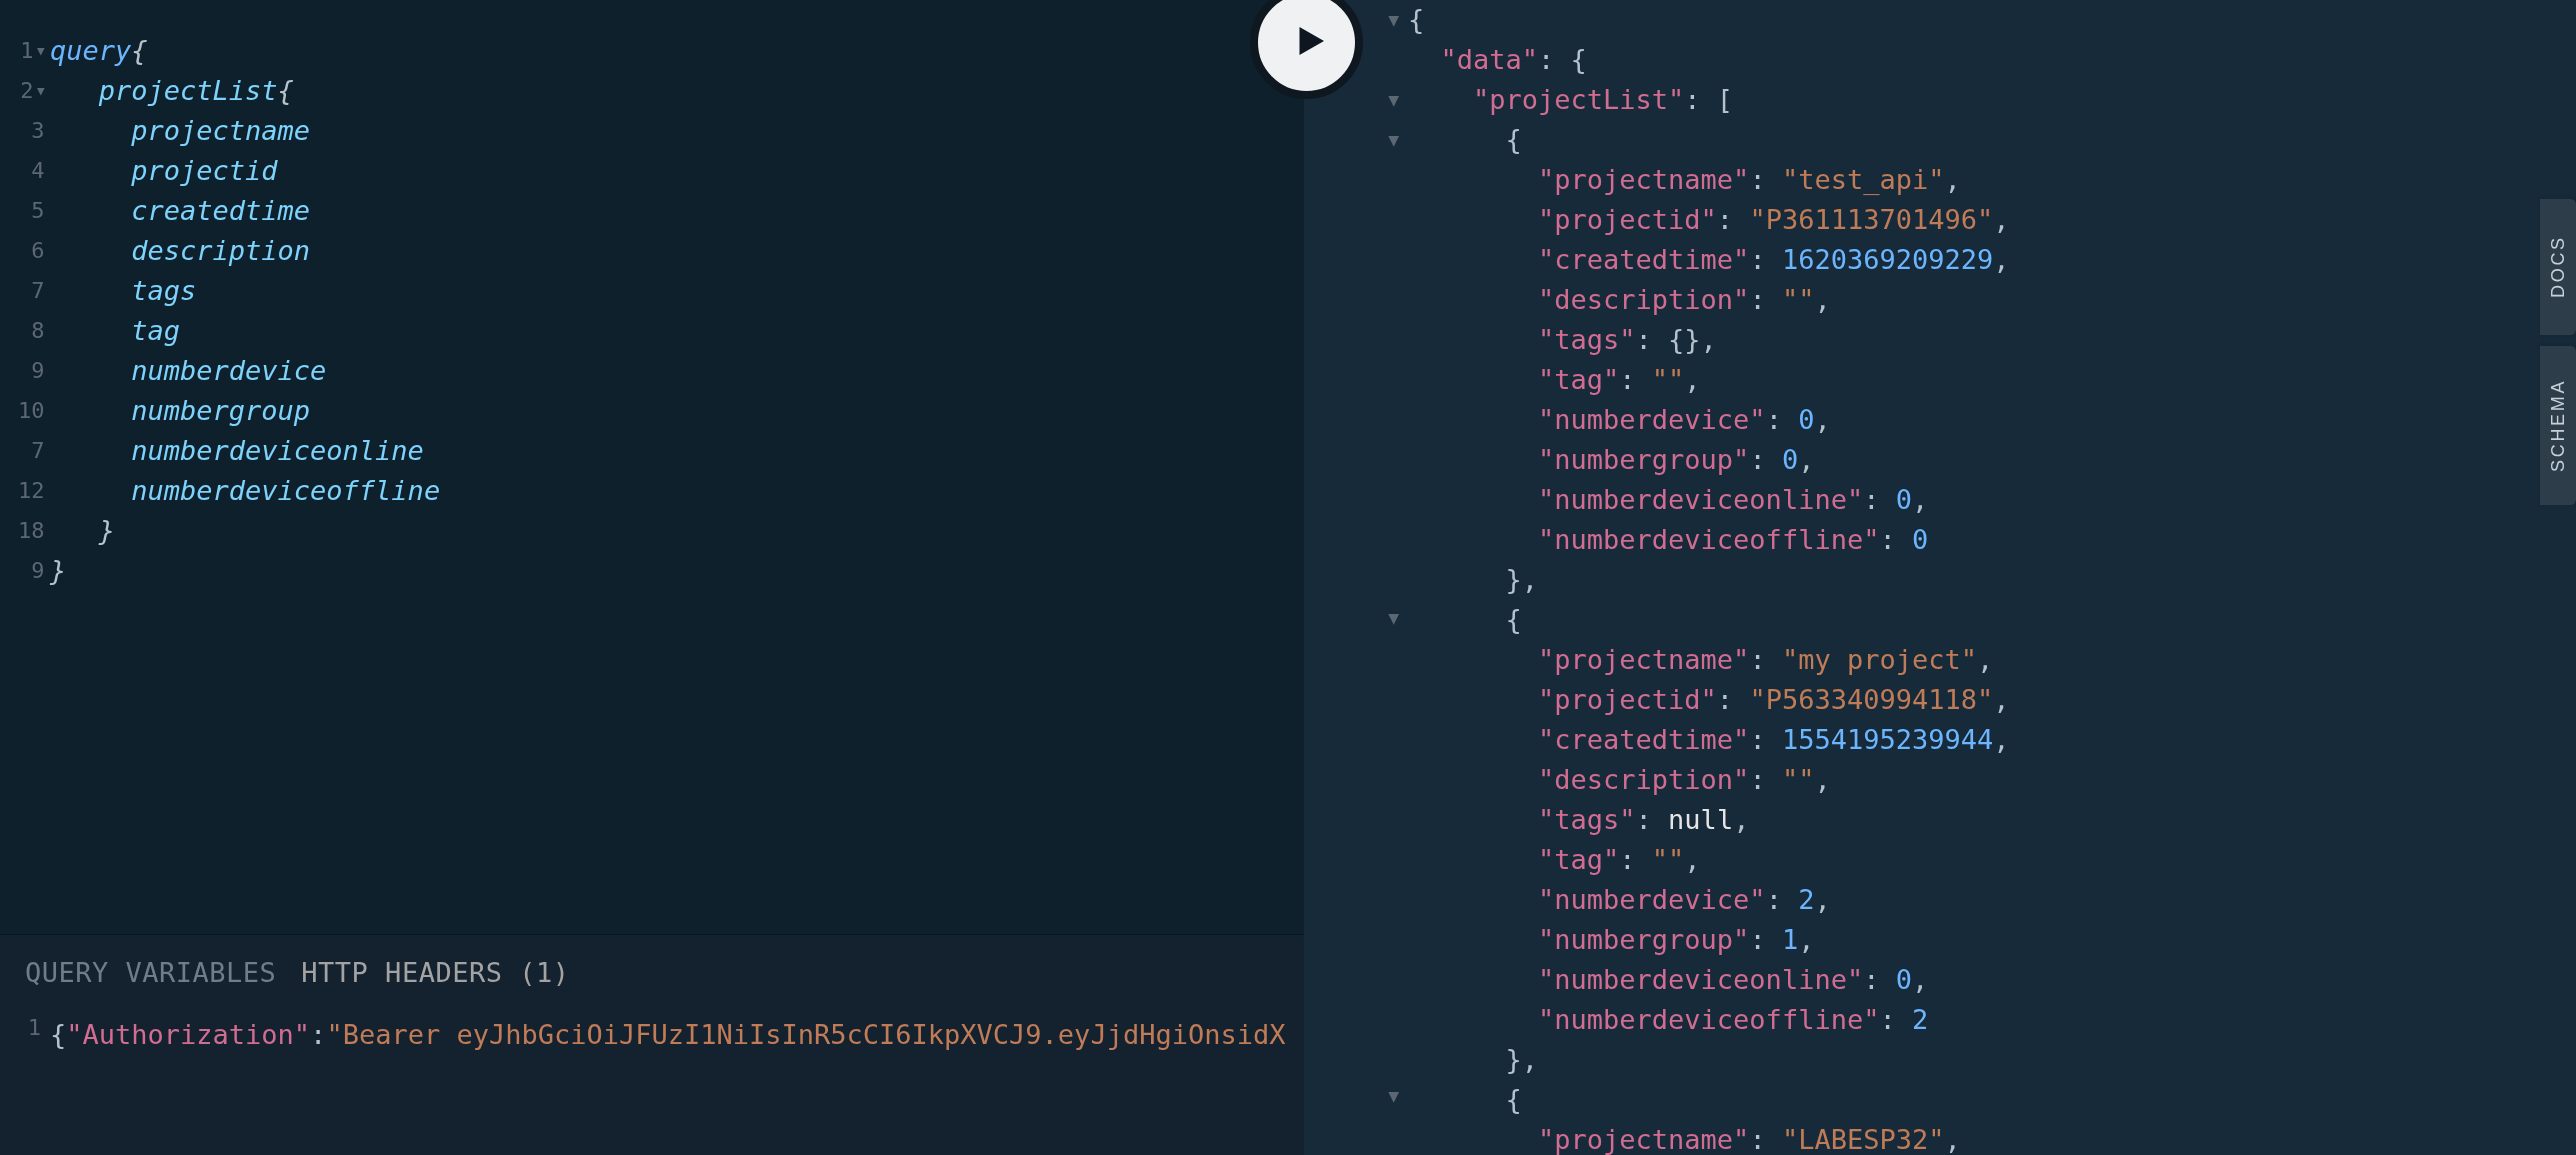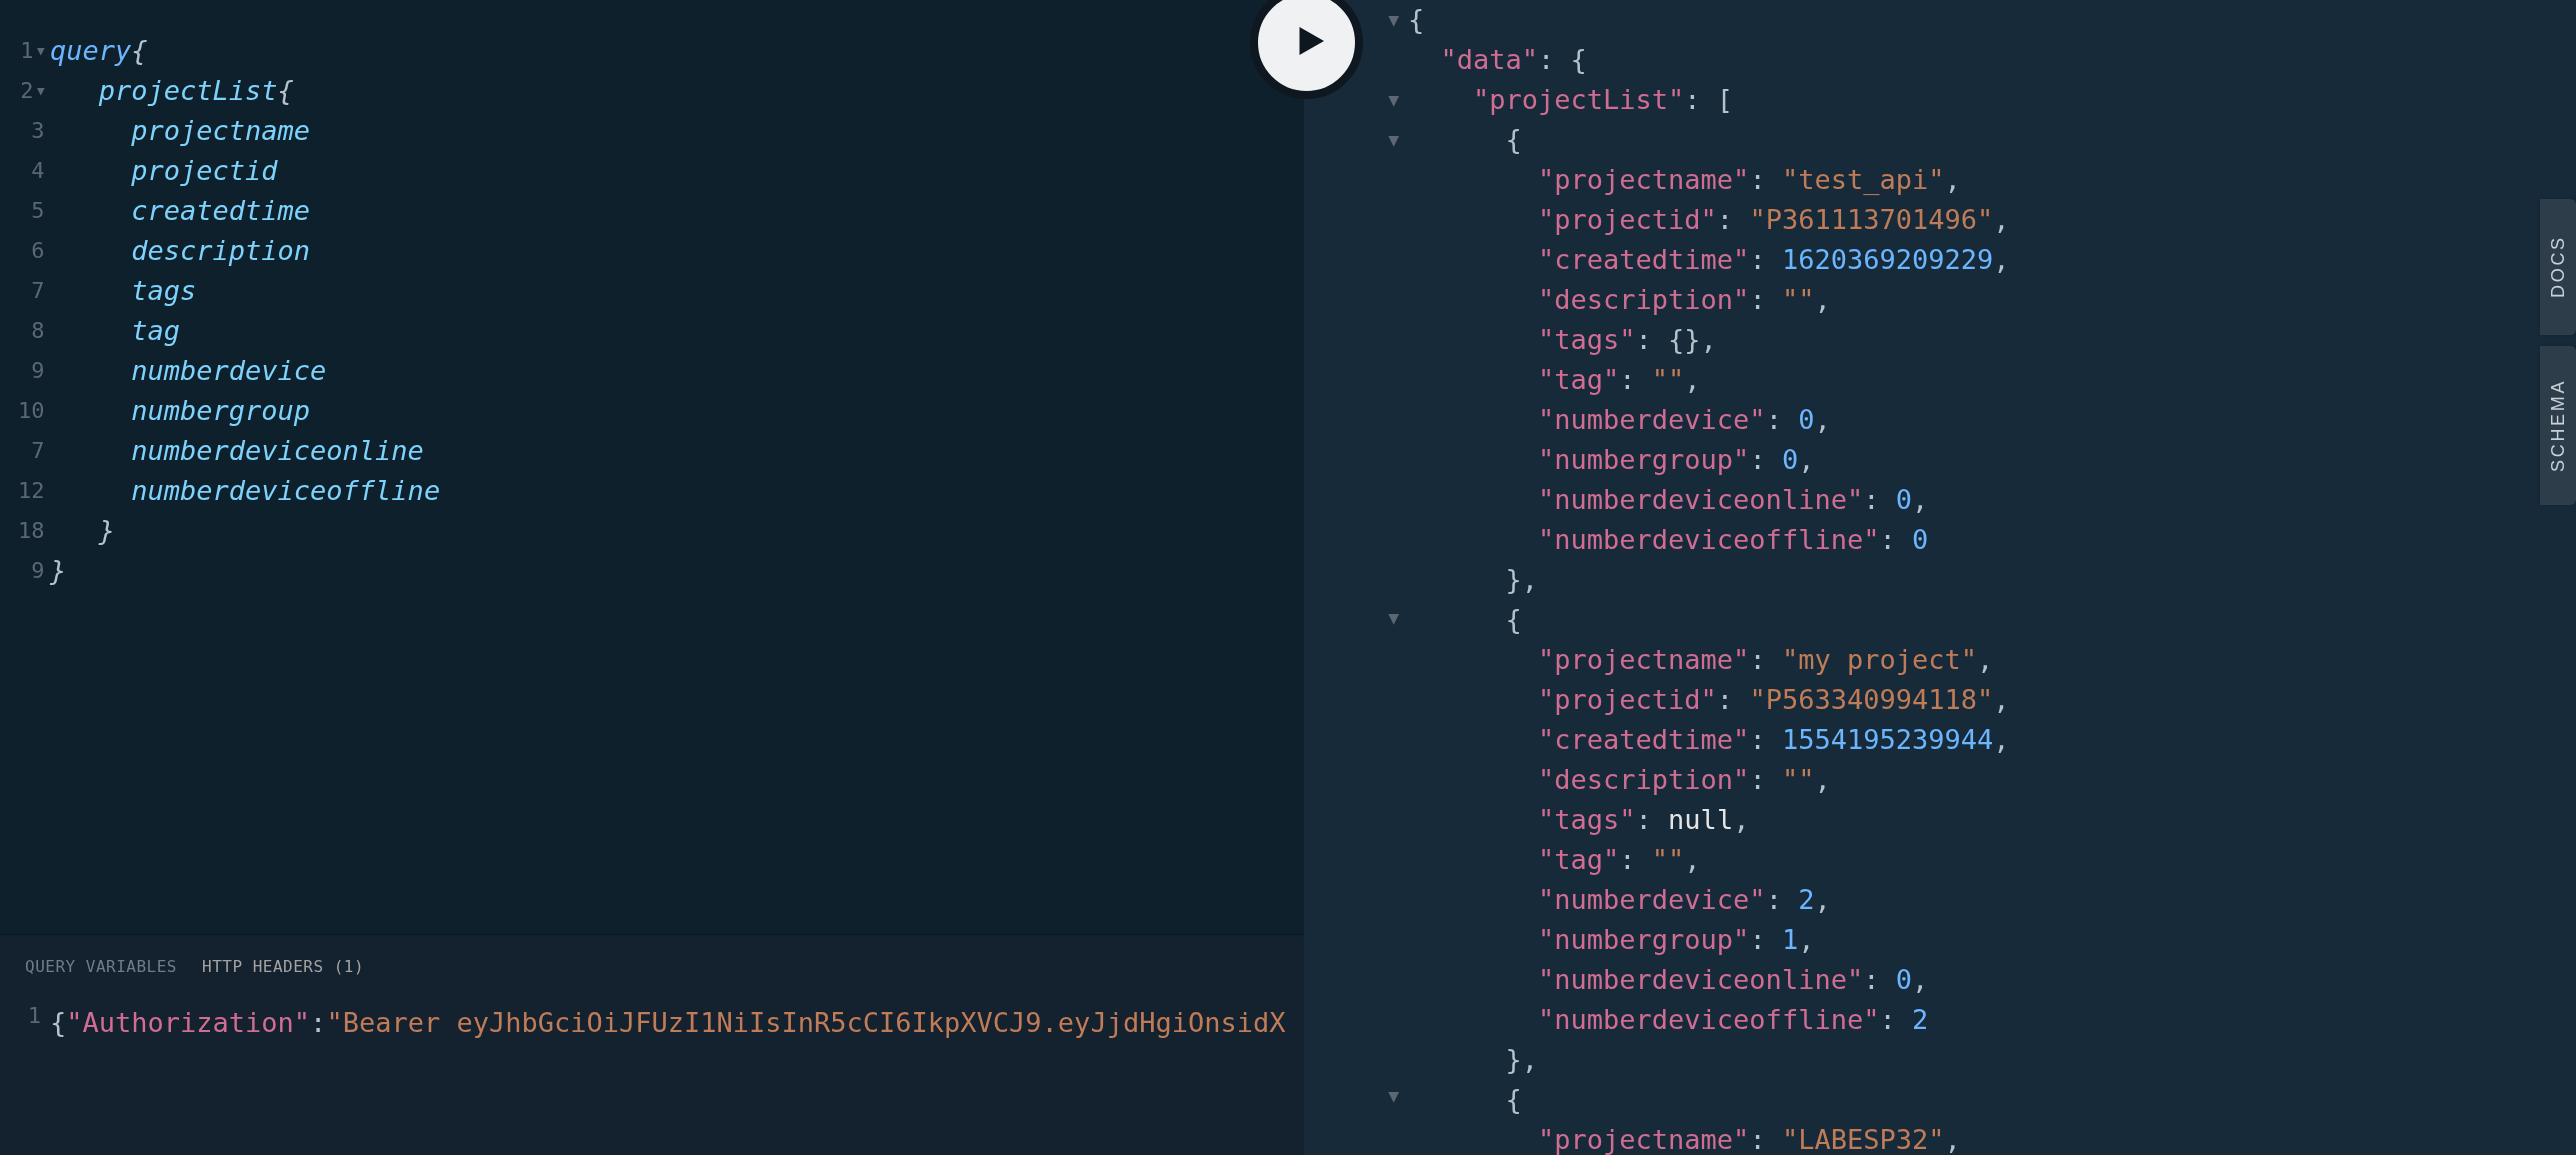--- a/index.html
+++ b/index.html
@@ -61,21 +61,21 @@
     background: #14212e;
     height: 222px;
     border-top: 0.9px solid #0b1620;
     display: flex;
     flex-direction: column;
   }
   .vars-tabs {
     display: flex;
     gap: 25px;
     padding: 22px 25px 18px 25px;
-    font-size: 16px;
+    font-size: 27px;
     letter-spacing: 0.5px;
   }
   .tab-inactive { color: #6f7d8a; }
   .tab-active { color: #a3a3a3; }
   .vars-body {
     flex: 1;
     display: flex;
   }
   .vars-gutter {
     width: 50px;

